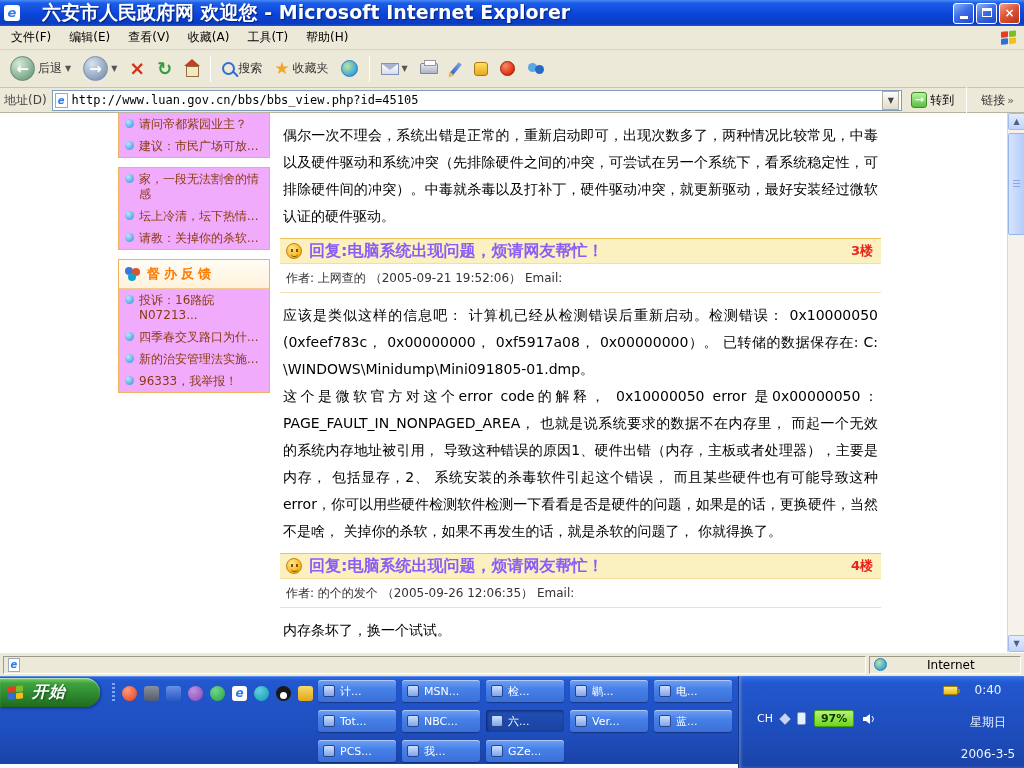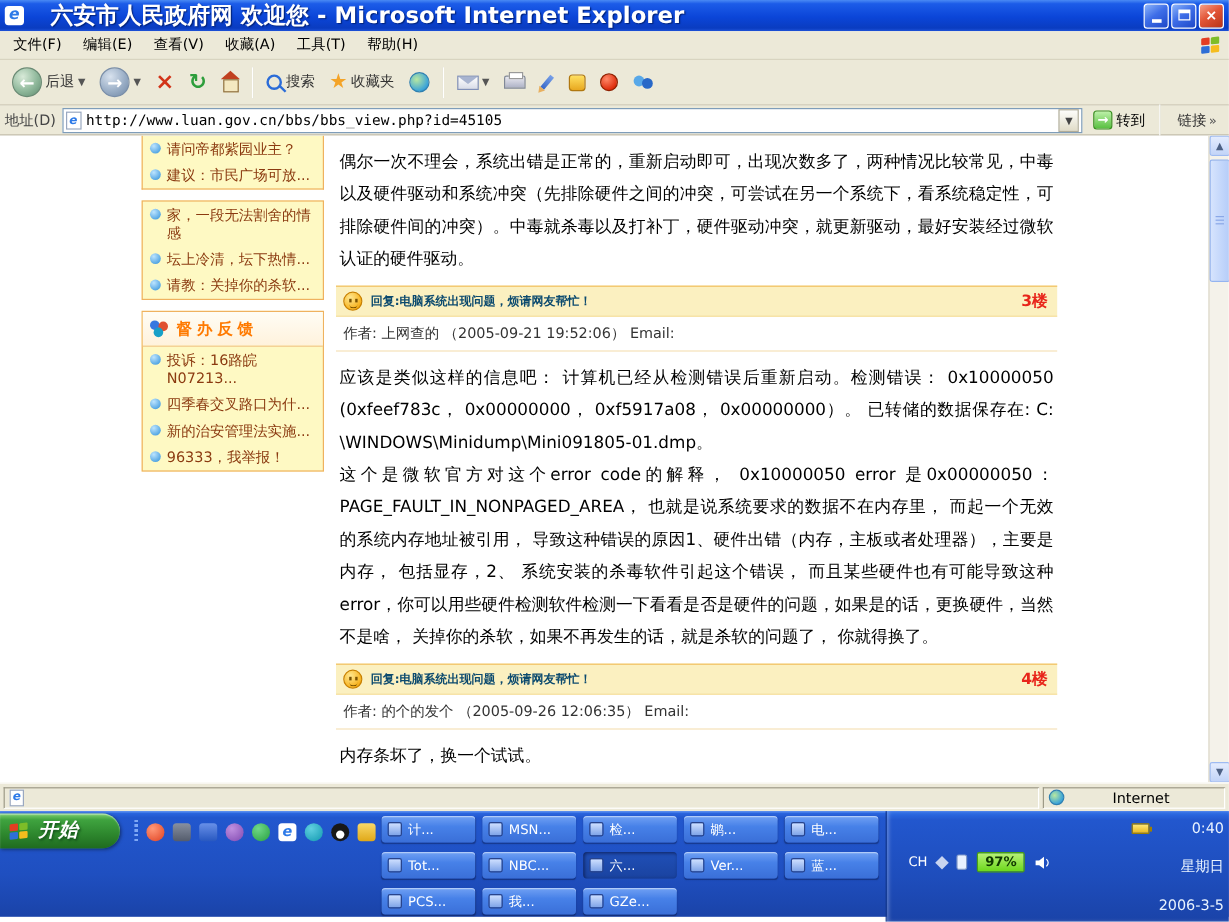--- a/index.html
+++ b/index.html
@@ -86,21 +86,21 @@
   .scrollbar{position:absolute;right:0;top:0;width:17px;height:539px;background:#F4F2EA;border-left:1px solid #DCD8C8;}
   .sb-btn{position:absolute;left:0;width:17px;height:17px;background:linear-gradient(#E4ECFE,#C2D4F8);
     border:1px solid #9EBBF3;border-radius:2px;color:#4D6185;font-size:8px;text-align:center;line-height:15px;}
   .sb-up{top:0;} .sb-down{bottom:0;}
   .sb-thumb{position:absolute;left:0;top:20px;width:17px;height:102px;border-radius:2px;
     background:linear-gradient(90deg,#D6E4FD,#B6CDF9);border:1px solid #94B4F0;}
   .sb-thumb::after{content:'';position:absolute;left:4px;top:46px;width:7px;height:1px;background:#8AA8E8;
     box-shadow:0 3px 0 #8AA8E8,0 6px 0 #8AA8E8;}
 
   .sidebar{position:absolute;left:118px;top:0;width:152px;}
-  .side-box{border:1px solid #EFB25F;margin-bottom:9px;background:#fef9c3;}
+  .side-box{border:1px solid #EFB25F;margin-bottom:9px;background:#f0abfc;}
   .side-box.cut{border-top:none;}
   .side-head{display:flex;align-items:center;gap:6px;padding:5px 6px;border-bottom:1px solid #F2C98C;
     color:#FF7A00;font-weight:bold;font-size:13px;letter-spacing:4px;background:linear-gradient(#FFFDF5,#FFF2DC);}
   .clover{width:16px;height:15px;position:relative;flex:none;letter-spacing:0;}
   .clover i{position:absolute;width:8px;height:8px;border-radius:50%;}
   .clover i:nth-child(1){left:0;top:0;background:#35A8E0;}
   .clover i:nth-child(2){left:7px;top:1px;background:#38B878;}
   .clover i:nth-child(3){left:3px;top:6px;background:#1870C8;}
   .clover.v2 i:nth-child(1){background:#3878E0;}
   .clover.v2 i:nth-child(2){background:#E05030;}
@@ -110,21 +110,21 @@
 
   .main{position:absolute;left:280px;top:0;width:601px;font-size:14px;color:#000;}
   .post-body{padding:9px 3px 8px 3px;line-height:27px;text-align:justify;}
   .post-body p{margin:0;}
   .reply-head{display:flex;align-items:center;height:26px;background:#FBF0C0;
     border-top:1px solid #F0C060;border-bottom:1px solid #F5DFA0;padding:0 6px;gap:7px;}
   .smiley{width:16px;height:16px;border-radius:50%;flex:none;position:relative;
     background:radial-gradient(circle at 35% 30%,#FFE890,#F7B320 70%,#D88A00);border:1px solid #C88000;}
   .smiley::before{content:'';position:absolute;left:4px;top:5px;width:2px;height:3px;background:#7A5200;box-shadow:5px 0 #7A5200;}
   .smiley::after{content:'';position:absolute;left:4px;top:8px;width:7px;height:4px;border-bottom:1.5px solid #7A5200;border-radius:0 0 6px 6px;}
-  .reply-title{color:#0c4a6e;font-weight:bold;font-size:10px;flex:1;}
+  .reply-title{color:#8b5cf6;font-weight:bold;font-size:16px;flex:1;}
   .floor{color:#E8251A;font-weight:bold;font-size:13px;padding-right:2px;}
   .author-line{font-size:12px;color:#333;padding:6px 6px 5px;border-bottom:1px solid #F5E2B8;}
 
   
   .statusbar{position:absolute;left:0;top:652px;width:1024px;height:24px;background:#ECE9D8;
     border-top:1px solid #fff;display:flex;align-items:center;font-size:12px;padding:2px 3px;gap:3px;}
   .sb-panel{border:1px solid;border-color:#9D9A87 #FFF #FFF #9D9A87;height:18px;display:flex;align-items:center;padding:0 4px;gap:5px;}
   .sb-left{flex:1;}
   .sb-right{width:152px;gap:40px;}
   .page-ico.small{width:12px;height:14px;line-height:12px;}
@@ -167,21 +167,21 @@
   .tray-mid{position:absolute;left:18px;top:34px;display:flex;align-items:center;gap:8px;color:#fff;font-size:11px;}
   .tray-diamond{width:8px;height:8px;background:#C8D4F0;transform:rotate(45deg);}
   .tray-phone{width:9px;height:13px;background:#E8F0FF;border-radius:2px;border:1px solid #8098C8;}
   .batt-badge{background:linear-gradient(#B8F078,#6CD81C);color:#103800;border:1px solid #48A010;
     border-radius:2px;padding:1px 6px;font-weight:bold;font-size:11px;}
   .speaker{width:14px;height:12px;flex:none;}
   .tray-batt{position:absolute;left:204px;top:10px;width:15px;height:9px;background:linear-gradient(#FFE878,#E8B820);
     border:1px solid #A08000;border-radius:1px;}
   .tray-batt::after{content:'';position:absolute;right:-3px;top:2px;width:2px;height:4px;background:#A08000;}
   .clock{position:absolute;right:4px;top:7px;bottom:7px;width:64px;display:flex;flex-direction:column;
-    justify-content:space-between;align-items:flex-end;color:#EAF4FF;font-size:12px;cursor:default;}
+    justify-content:space-between;align-items:center;color:#EAF4FF;font-size:12px;cursor:default;}
 </style>
 </head>
 <body>
 
 <div class="titlebar">
   <span class="app-icon">e</span>
   <span class="title-text">六安市人民政府网 欢迎您 - Microsoft Internet Explorer</span>
   <span class="win-btns">
     <span class="win-btn btn-min">
         <span class="g-min"></span>

